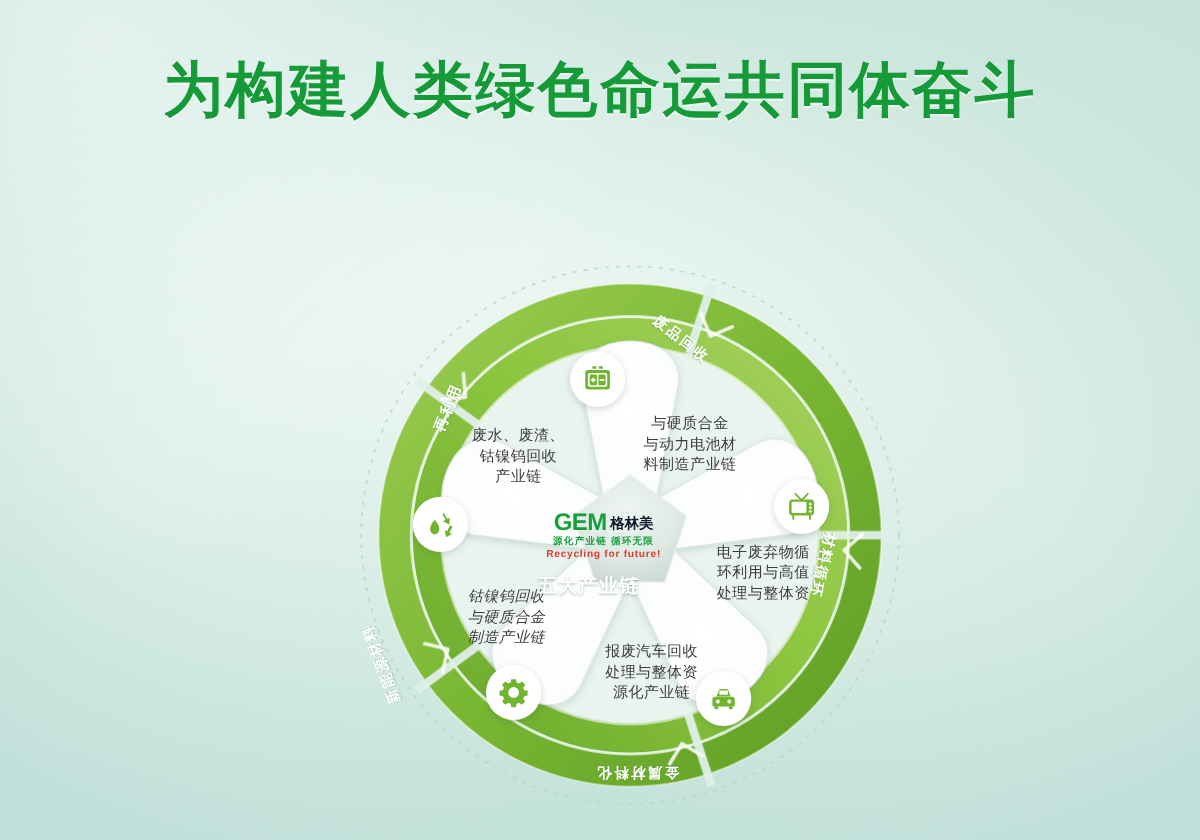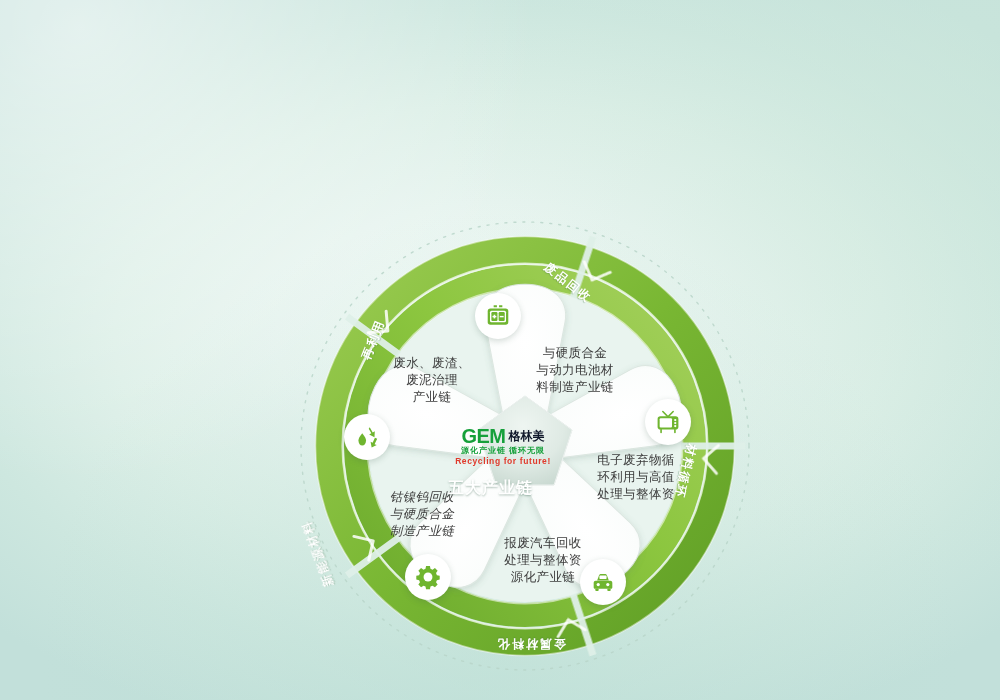--- a/index.html
+++ b/index.html
@@ -76,20 +76,21 @@
   .r-cailiao{left:700px;top:446px;transform:rotate(104deg);transform-origin:left top;}
   .r-jinshu {left:566px;top:652px;transform:rotate(180deg);transform-origin:left top;}
   .r-xinneng{left:322px;top:589px;transform:rotate(-110deg);transform-origin:left top;}
 </style>
 </head>
 <body>
 
 <div class="bg-wash"></div>
 
 <div class="title">
+  <span class="ln ln2">为构建人类绿色命运共同体奋斗</span>
 </div>
 
 <div class="wheel">
   <svg viewBox="0 0 456 456" xmlns="http://www.w3.org/2000/svg" aria-hidden="true">
     <defs>
       <linearGradient id="gOuter" x1="0" y1="0" x2="1" y2="1">
         <stop offset="0%" stop-color="#9ccc52"></stop>
         <stop offset="50%" stop-color="#79b733"></stop>
         <stop offset="100%" stop-color="#5f9e25"></stop>
       </linearGradient>
@@ -265,21 +266,21 @@
     <path fill="#6fb52f" d="M14.5 3.1 L17.3 7.9 L19.2 6.8 L18.9 12.3 L14.0 9.6 L16.0 8.5 L13.6 4.3 Z"></path>
     <path fill="#6fb52f" d="M21.4 13.6 L19.0 18.6 L21.0 19.3 L16.3 21.8 L15.3 16.4 L17.2 17.2 L19.3 12.8 Z"></path>
     <path fill="#6fb52f" d="M12.6 21.6 L13.8 16.2 L11.7 16.0 L15.6 12.4 L18.2 17.2 L16.1 17.0 L14.8 21.5 Z" opacity="0"></path>
   </svg>
 </div>
 
 <div class="petal-txt p-battery">与硬质合金
 与动力电池材
 料制造产业链</div>
 <div class="petal-txt p-water">废水、废渣、
-废泥治理
+钴镍钨回收
 产业链</div>
 <div class="petal-txt p-elec">电子废弃物循
 环利用与高值
 处理与整体资</div>
 <div class="petal-txt p-metal">钴镍钨回收
 与硬质合金
 制造产业链</div>
 <div class="petal-txt p-car">报废汽车回收
 处理与整体资
 源化产业链</div>

